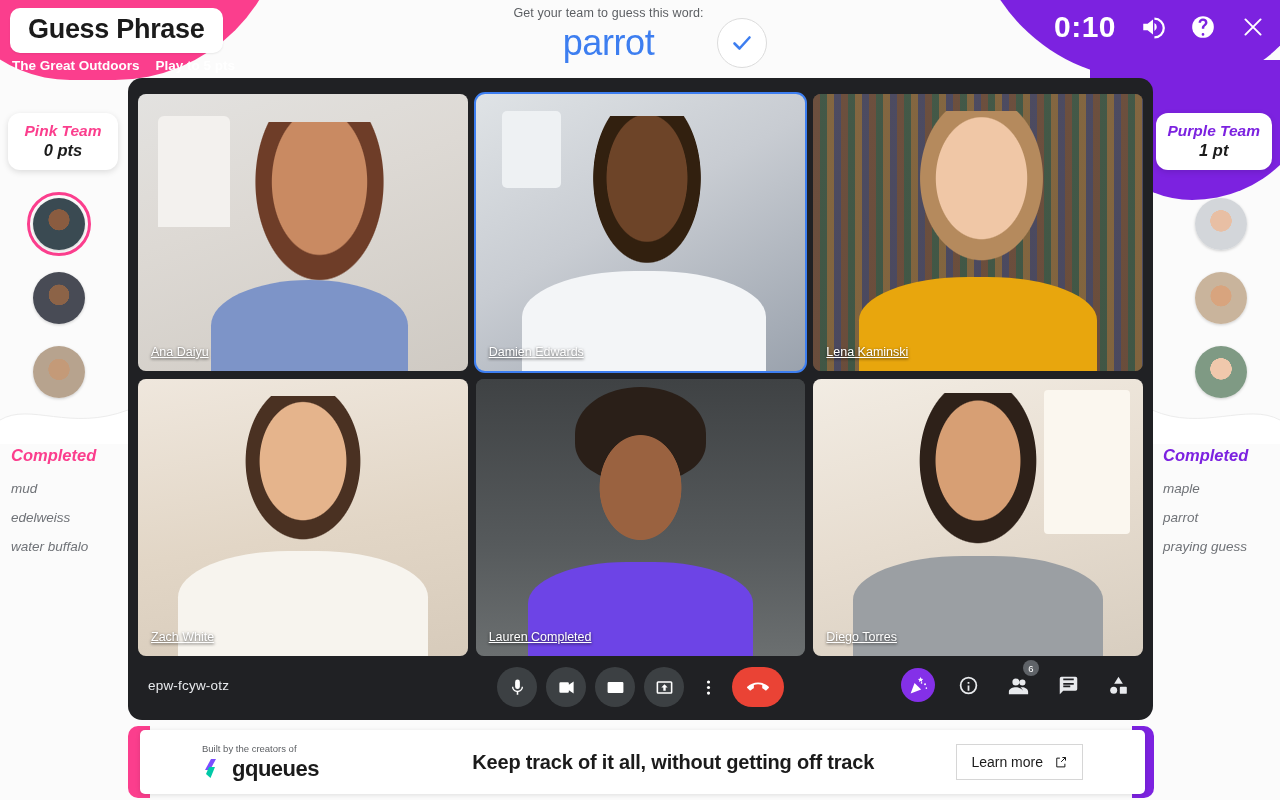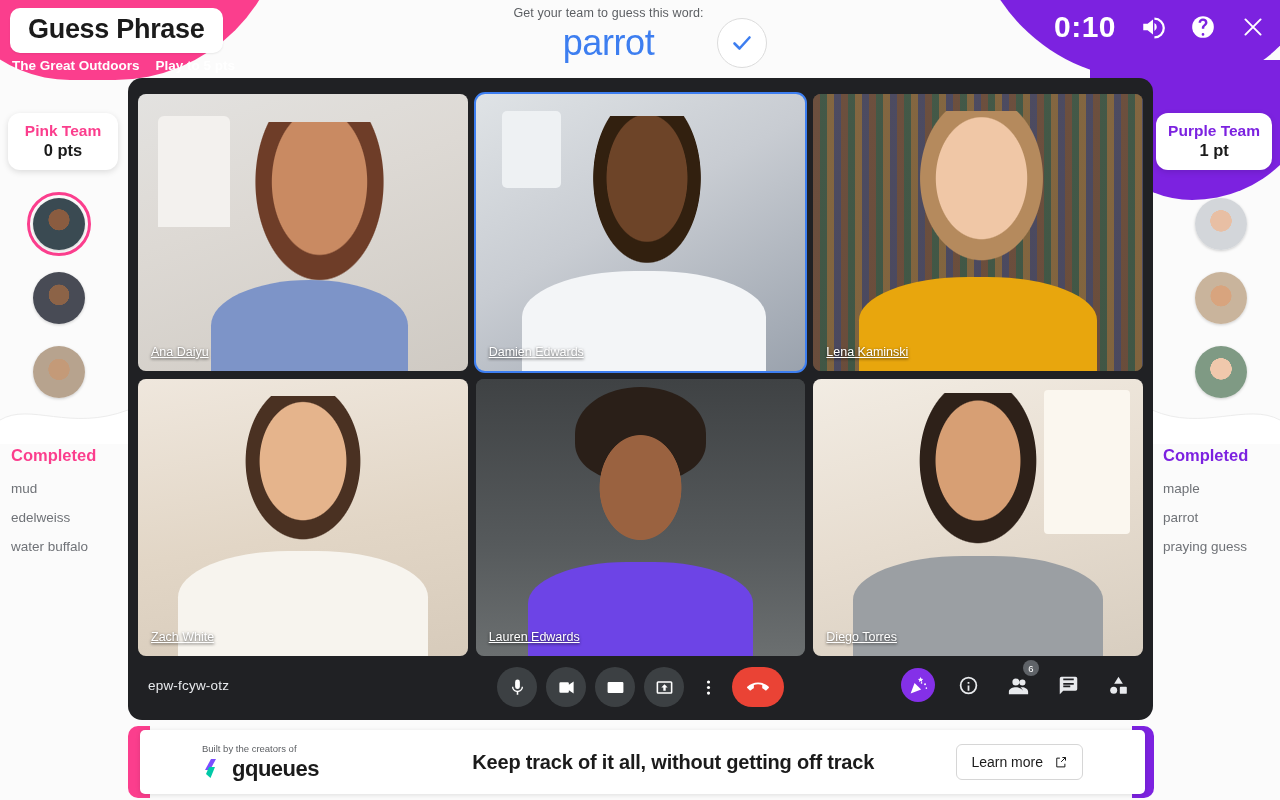--- a/index.html
+++ b/index.html
@@ -75,21 +75,21 @@
 
   .timer-block {
     position: absolute; right: 14px; top: 10px;
     display: flex; align-items: center; gap: 24px; z-index: 6;
   }
   .timer-value { font-size: 30px; font-weight: bold; color: #fff; letter-spacing: .5px; }
   .tb-icon { width: 26px; height: 26px; color: #fff; cursor: pointer; display:flex; align-items:center; justify-content:center;}
   .tb-icon svg { width: 26px; height: 26px; fill: #fff; }
 
   
-  .side { position: absolute; top: 0; width: 128px; height: 800px; z-index: 3; }
+  .side { position: absolute; top: 0; width: 128px; height: 800px; z-index: 3; font-style: italic; }
   .side-left { left: 0; }
   .side-right { right: 0; }
 
   .team-card {
     position: absolute; top: 113px;
     background: #fff; border-radius: 12px;
     padding: 8px 12px 10px 12px; text-align: center;
     box-shadow: 0 2px 6px rgba(0,0,0,.13);
     z-index: 7; min-width: 110px;
   }
@@ -202,21 +202,21 @@
     z-index: 5;
     display: flex; align-items: center;
   }
   .banner-left { width: 250px; padding-left: 62px; }
   .banner-built { font-size: 9.5px; color: #5c5f63; margin-bottom: 2px; }
   .banner-brand { display: flex; align-items: center; gap: 6px; }
   .banner-brand-name { font-size: 22px; font-weight: bold; color: #1b1b1b; letter-spacing: -.5px; }
   .banner-tagline { flex: 1; text-align: center; font-size: 20px; font-weight: bold; color: #1b1b1b; letter-spacing: -.2px; }
   .banner-btn {
     margin-right: 62px;
-    border: 1px solid #d6d6d6; border-radius: 6px;
+    border: 1px solid #d6d6d6; border-radius: 0;
     padding: 9px 14px; background: #fff; cursor: pointer;
     display: flex; align-items: center; gap: 10px;
     font-size: 14px; color: #1b1b1b;
   }
   .banner-btn svg { width: 15px; height: 15px; fill: none; stroke: #1b1b1b; stroke-width: 1.6; }
 </style>
 </head>
 <body>
 
 <div id="app">
@@ -360,21 +360,21 @@
         </div>
         <div class="tile-name">Zach White</div>
       </div>
 
       <div class="tile">
         <div class="tile-img" style="background:linear-gradient(180deg,#3f4244 0%,#565a5c 60%,#6b6f70 100%);">
           <div style="position:absolute;left:30%;top:3%;width:40%;height:34%;background:#2a1f18;border-radius:50% 50% 40% 40%;"></div>
           <div style="position:absolute;left:35%;top:18%;width:30%;height:44%;background:radial-gradient(ellipse at 50% 48%,#9a6240 0 58%,transparent 59%);"></div>
           <div style="position:absolute;left:16%;bottom:0;width:68%;height:34%;background:#6d44e6;border-radius:44% 44% 0 0;"></div>
         </div>
-        <div class="tile-name">Lauren Edwards</div>
+        <div class="tile-name">Lauren Completed</div>
       </div>
 
       <div class="tile">
         <div class="tile-img" style="background:linear-gradient(165deg,#f2ece3 0%,#e7ddd0 50%,#d8cec0 100%);">
           <div style="position:absolute;right:4%;top:4%;width:26%;height:52%;background:#fbf7ef;border-radius:4px;"></div>
           <div style="position:absolute;left:30%;top:5%;width:40%;height:58%;background:radial-gradient(ellipse at 50% 42%,#d79f74 0 45%,#2e2119 46% 62%,transparent 63%);"></div>
           <div style="position:absolute;left:12%;bottom:0;width:76%;height:36%;background:#9b9fa3;border-radius:44% 44% 0 0;"></div>
         </div>
         <div class="tile-name">Diego Torres</div>
       </div>

